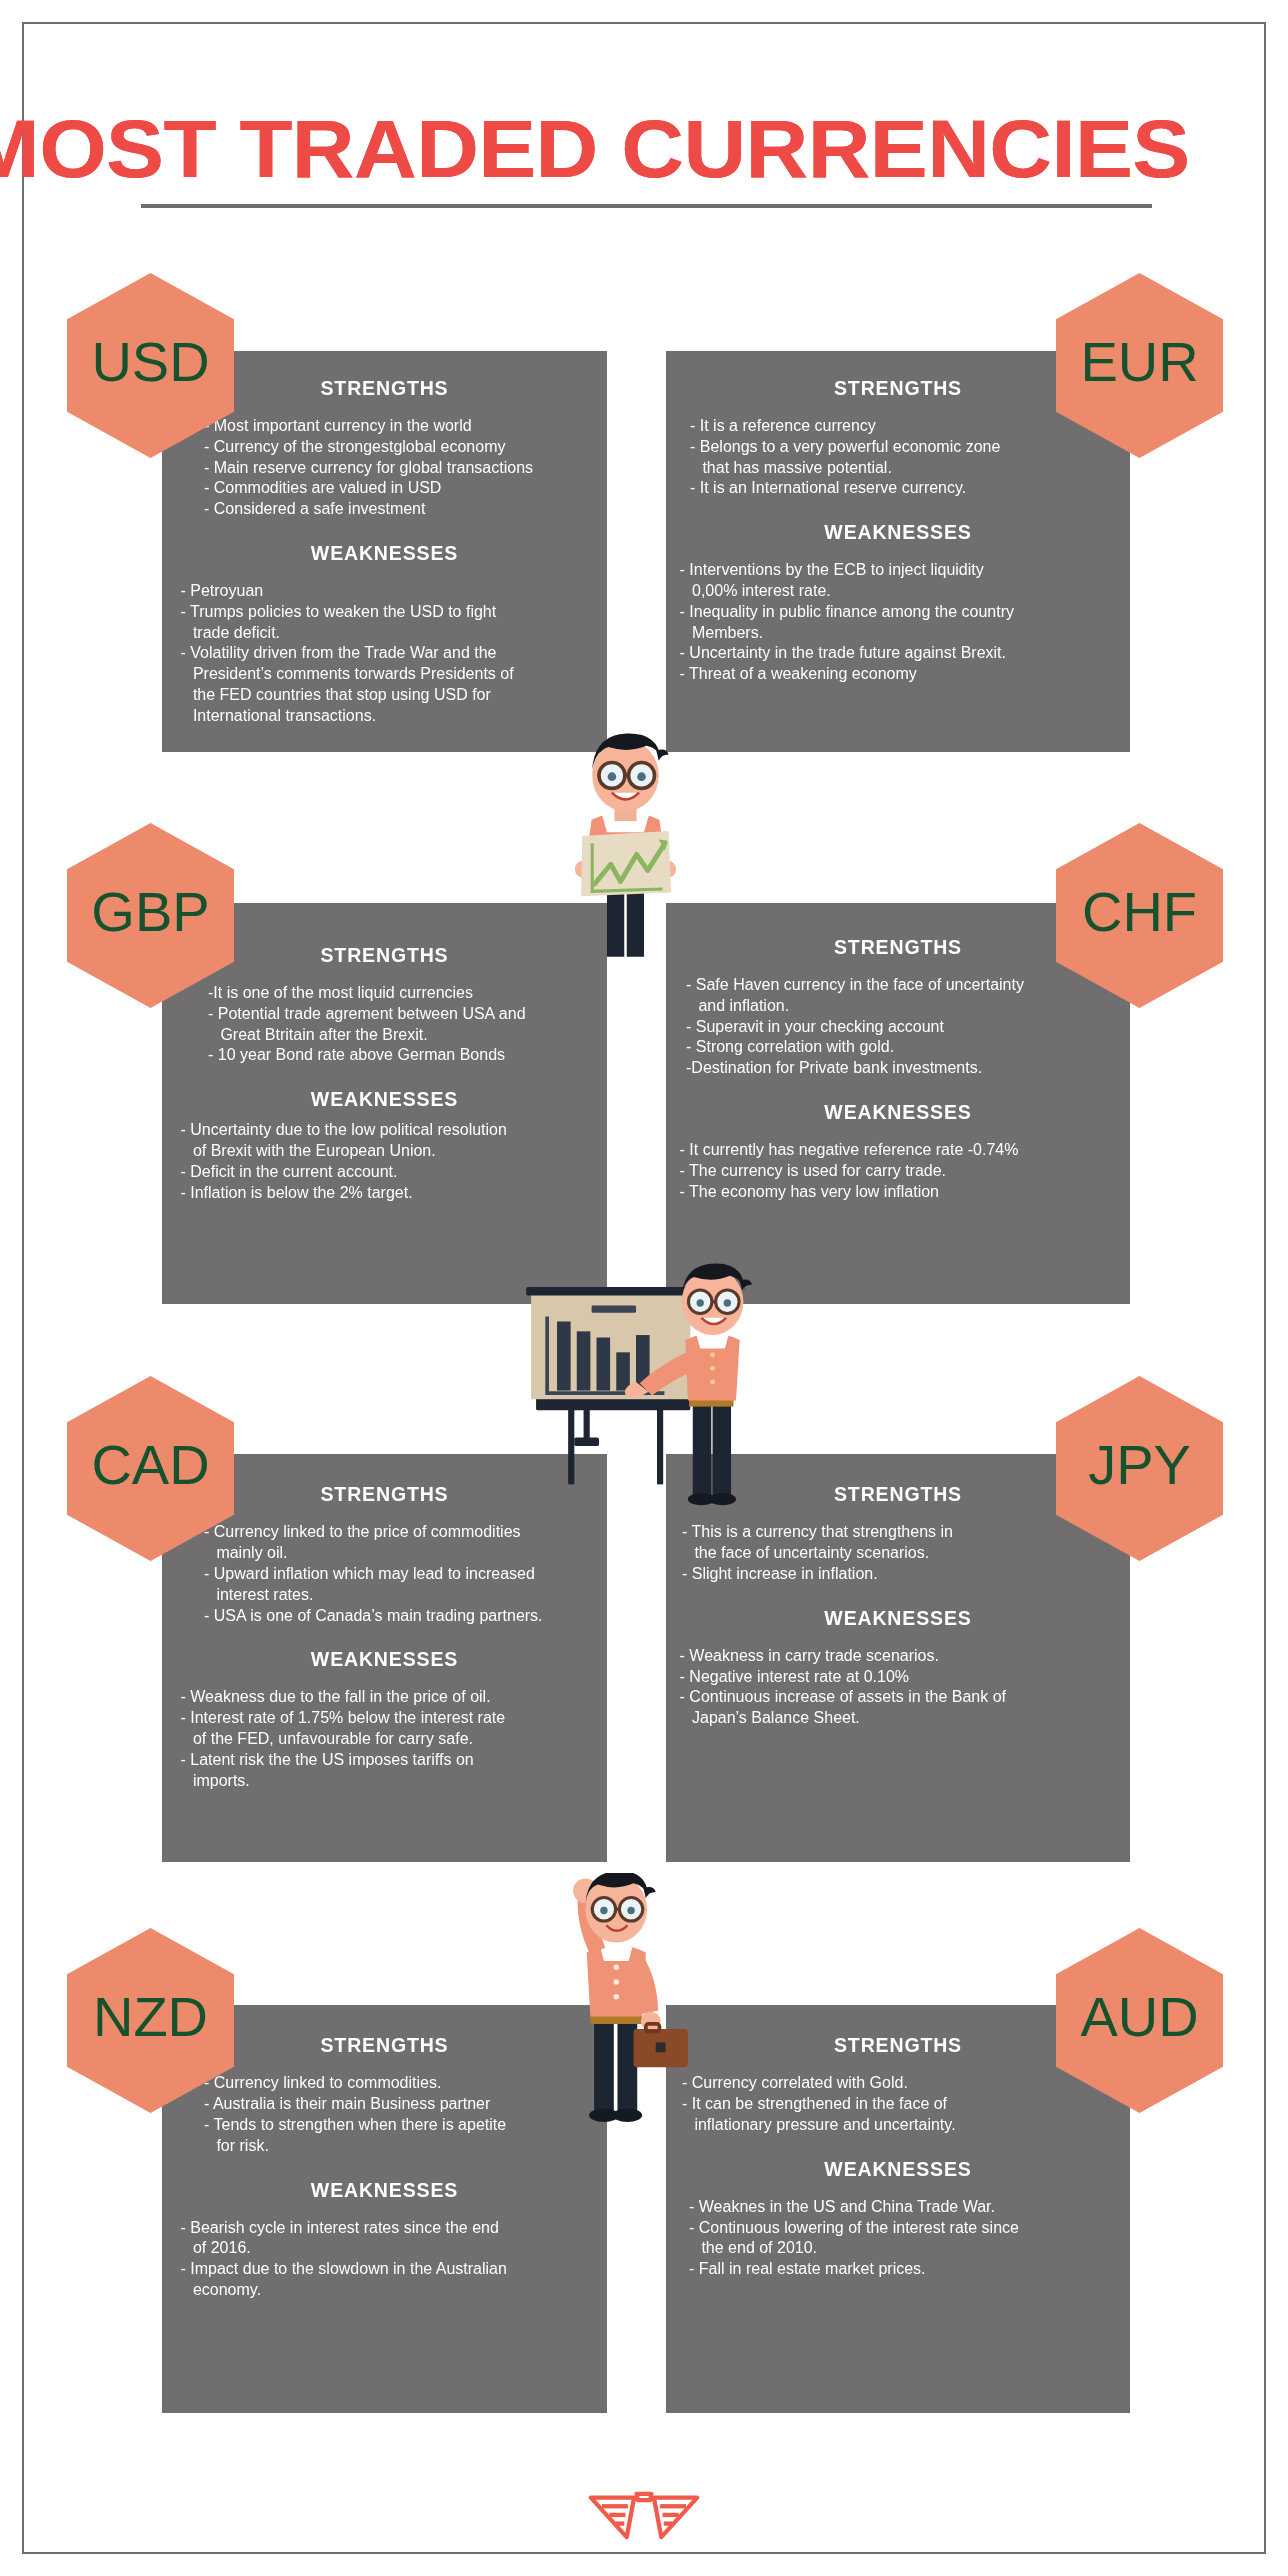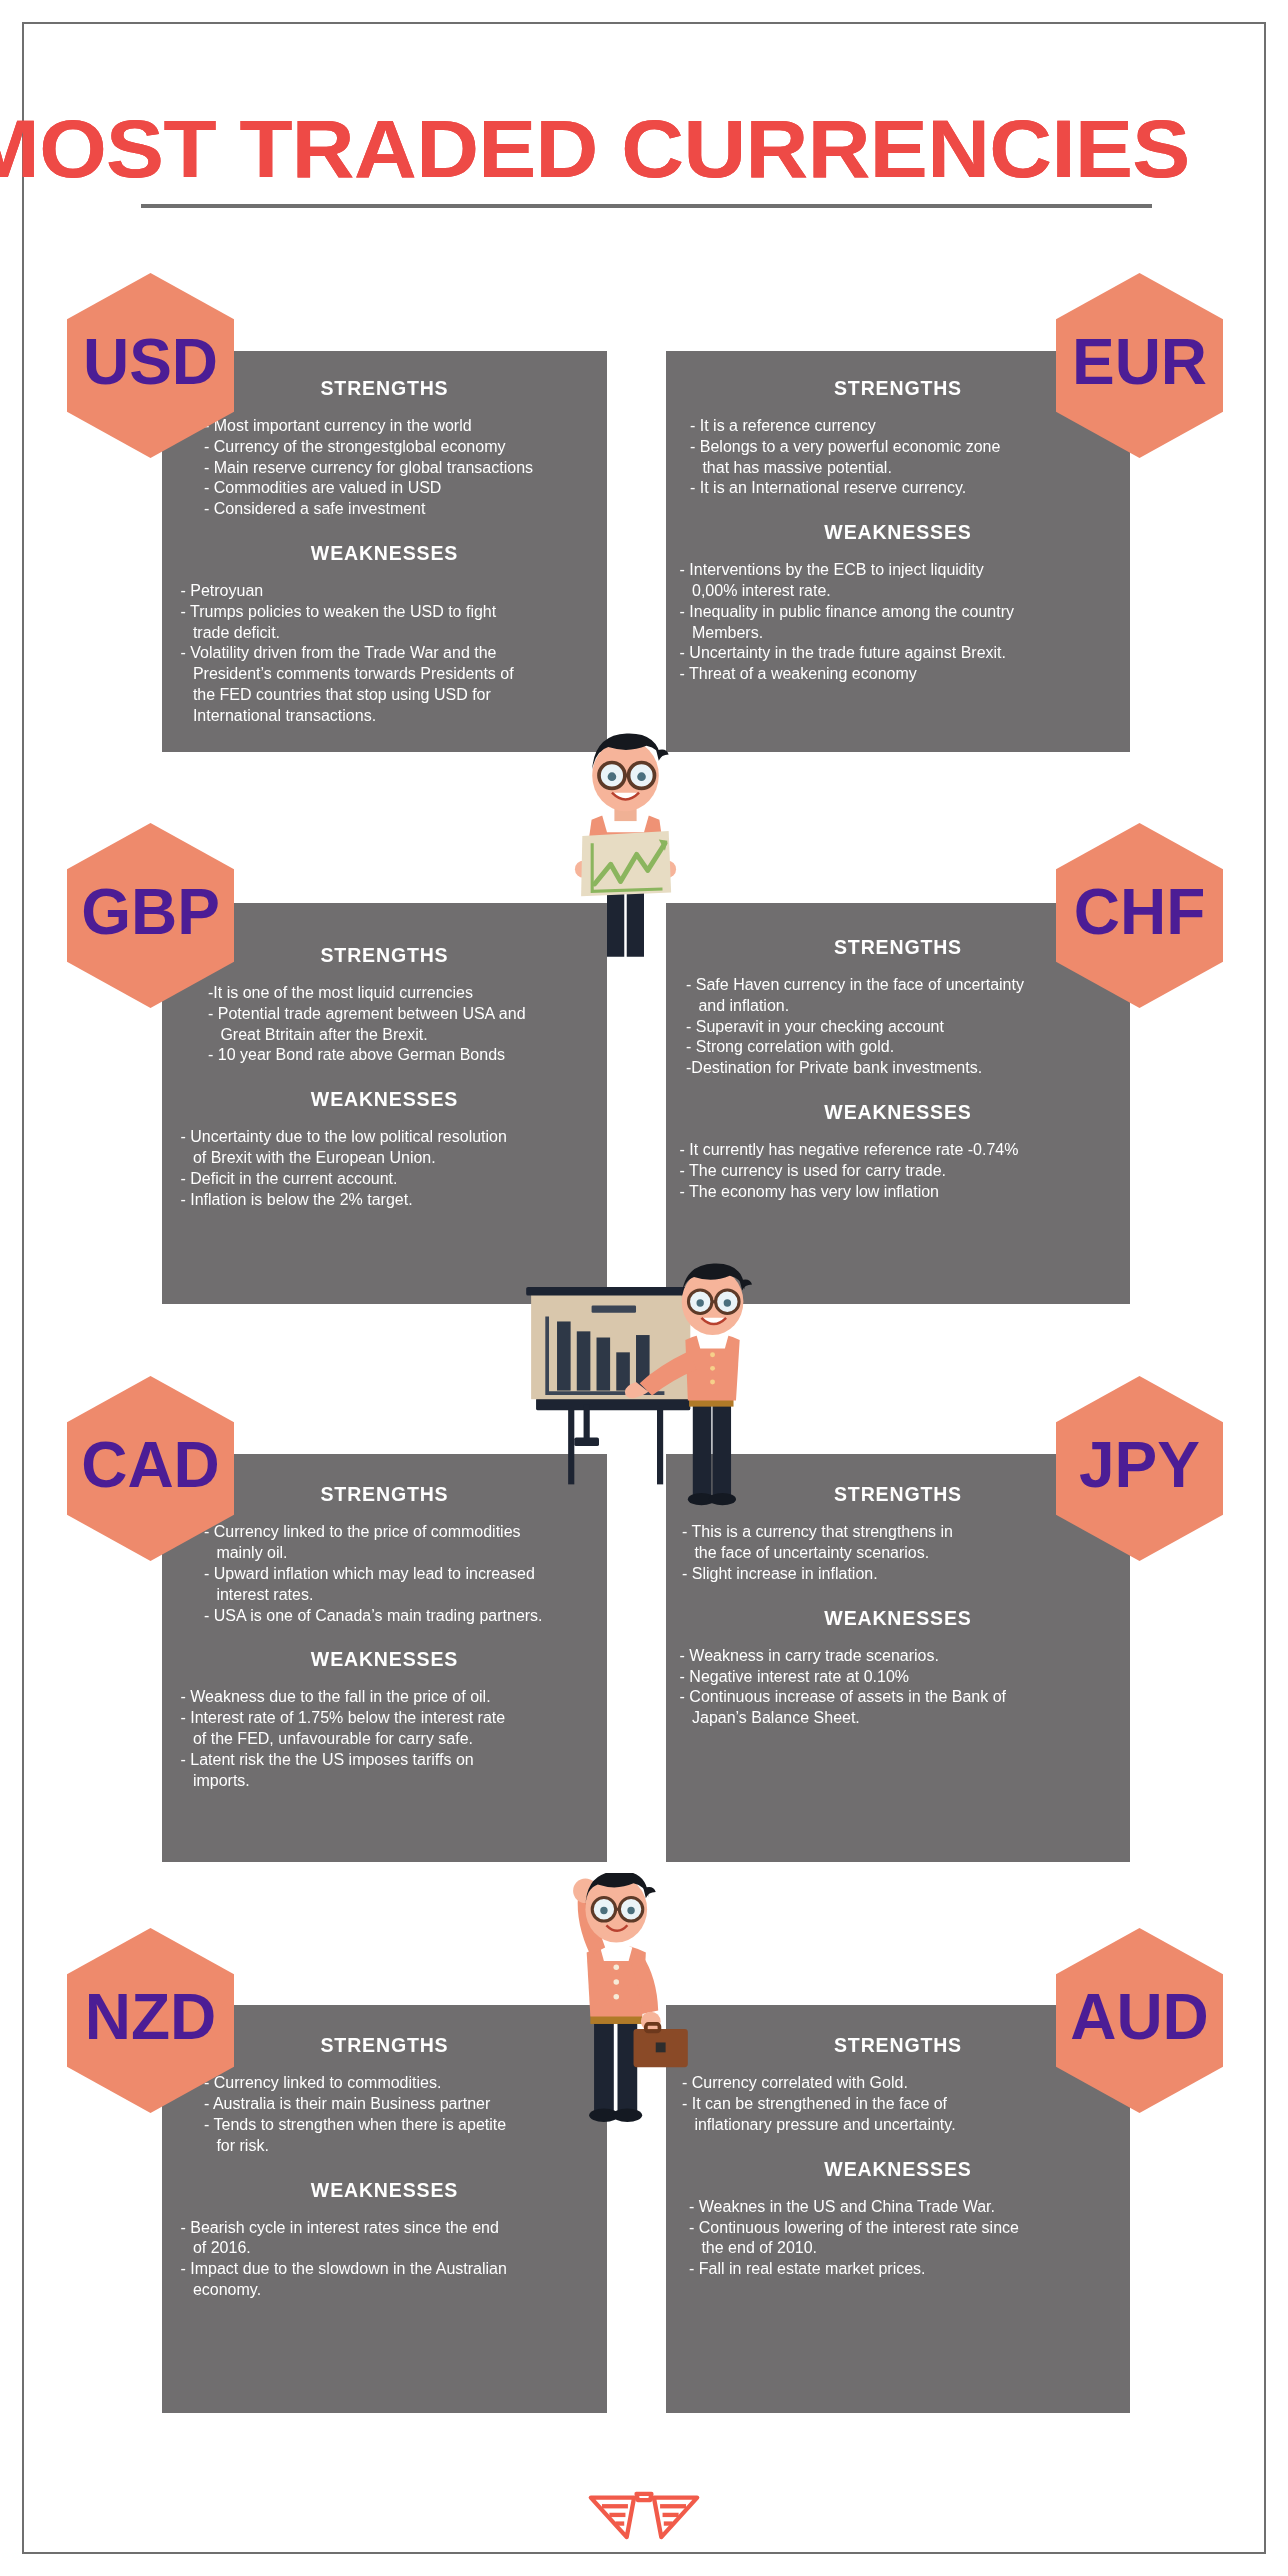--- a/index.html
+++ b/index.html
@@ -43,21 +43,21 @@
   .bullets .cont{display:block;padding-left:12.4px;}
   
   .hex{
     position:absolute;width:167px;height:185px;
     background:#ee8a6c;
     clip-path:polygon(50% 0%,100% 25%,100% 75%,50% 100%,0% 75%,0% 25%);
     display:flex;align-items:center;justify-content:center;
     z-index:5;
   }
   .hex span{
-    color:#4c1d95;font-weight:bold;font-size:64px;letter-spacing:0px;
+    color:#14532d;font-weight:normal;font-size:56px;letter-spacing:0px;
     transform:translateY(-3.7px);
   }
   
   .illus{position:absolute;z-index:6;}
   
   #footer-logo{position:absolute;left:582px;top:2484px;width:124px;height:68px;z-index:4;}
 </style>
 </head>
 <body>
 
@@ -115,21 +115,21 @@
     </div>
     <div class="card undefined" style="left: 162px; top: 903px; width: 445px; height: 401px;">
       <div class="sec-title" style="margin-top: 40px;">STRENGTHS</div>
       <div class="bullets" style="margin: 16px 4px 0px; padding: 0px 16px 0px 42px;">
         <div class="b">-It is one of the most liquid currencies</div>
         <div class="b">- Potential trade agrement between USA and</div>
         <div class="cont">Great Btritain after the Brexit.</div>
         <div class="b">- 10 year Bond rate above German Bonds</div>
       </div>
       <div class="sec-title" style="margin-top: 21px;">WEAKNESSES</div>
-      <div class="bullets" style="margin: 16px 0px 0px; padding: 0px 13.6px 0px 18.5px;">
+      <div class="bullets" style="margin: 9px 0px 0px; padding: 0px 13.6px 0px 18.5px;">
         <div class="b">- Uncertainty due to the low political resolution</div>
         <div class="cont">of Brexit with the European Union.</div>
         <div class="b">- Deficit in the current account.</div>
         <div class="b">- Inflation is below the 2% target.</div>
       </div>
     </div>
     <div class="hex" style="left: 67px; top: 823px; background: rgb(238, 138, 108);">
       <span>GBP</span>
     </div>
     <div class="card undefined" style="left: 666px; top: 903px; width: 464px; height: 401px;">

